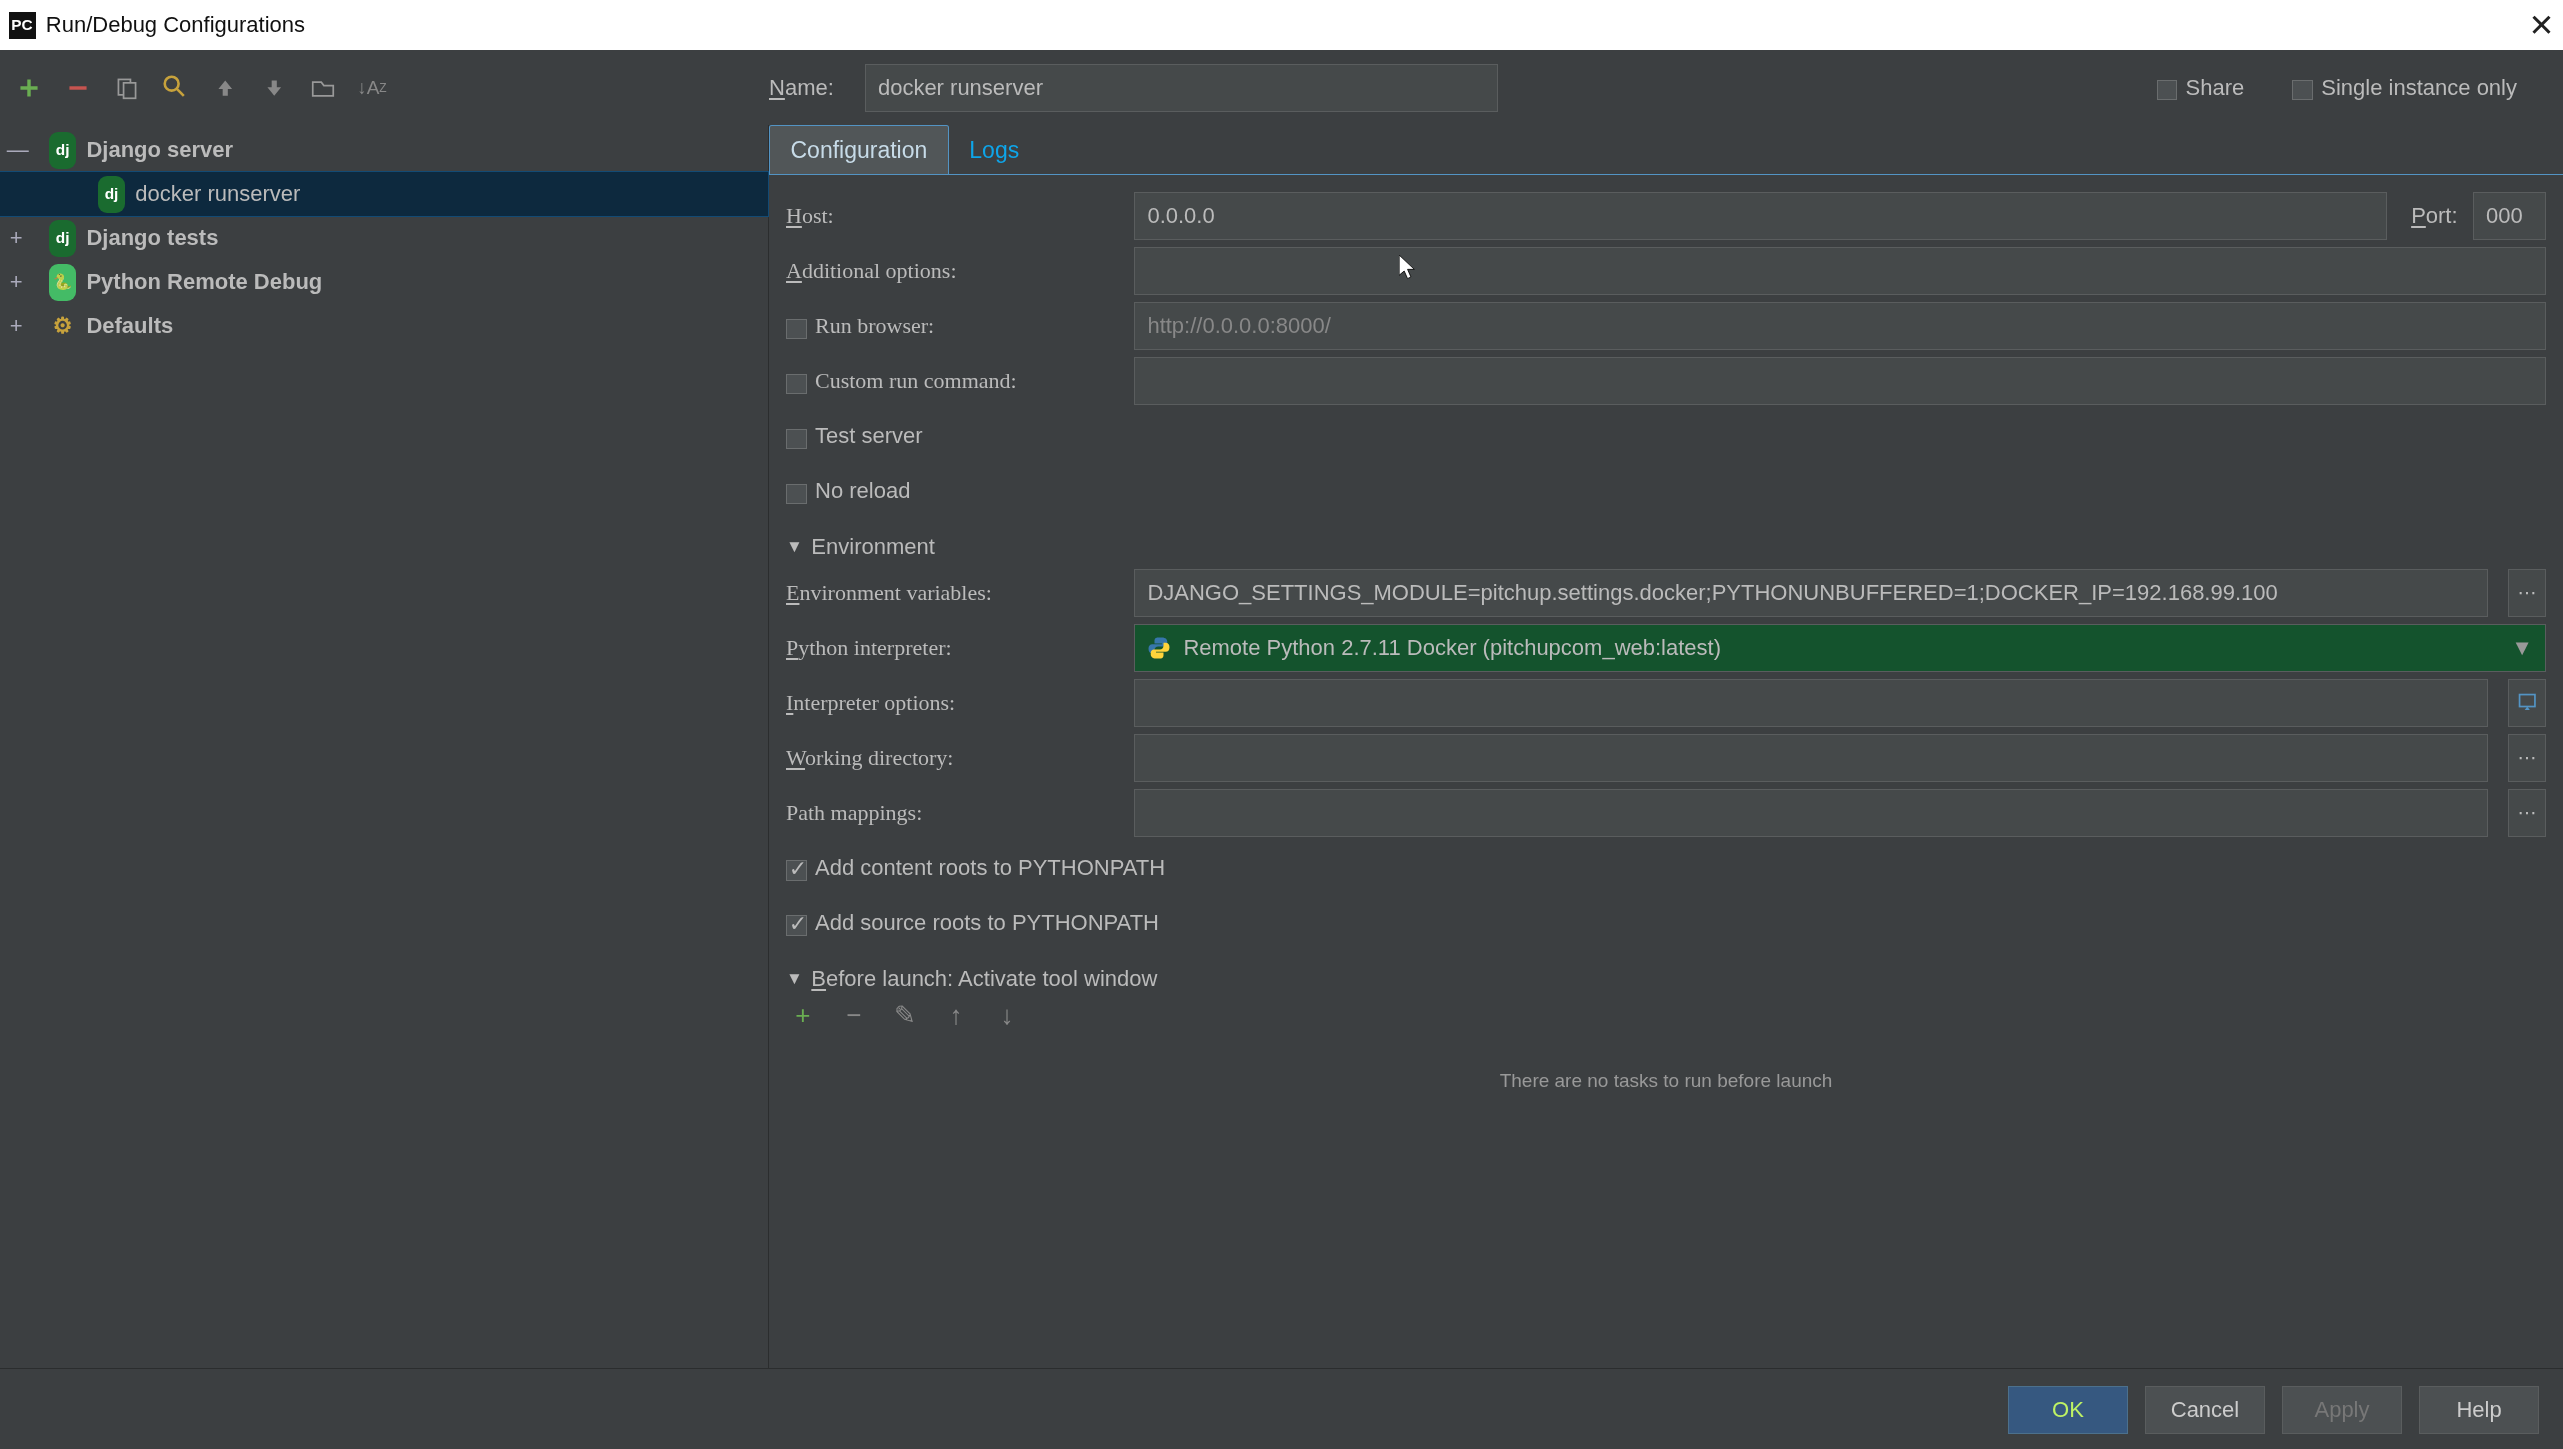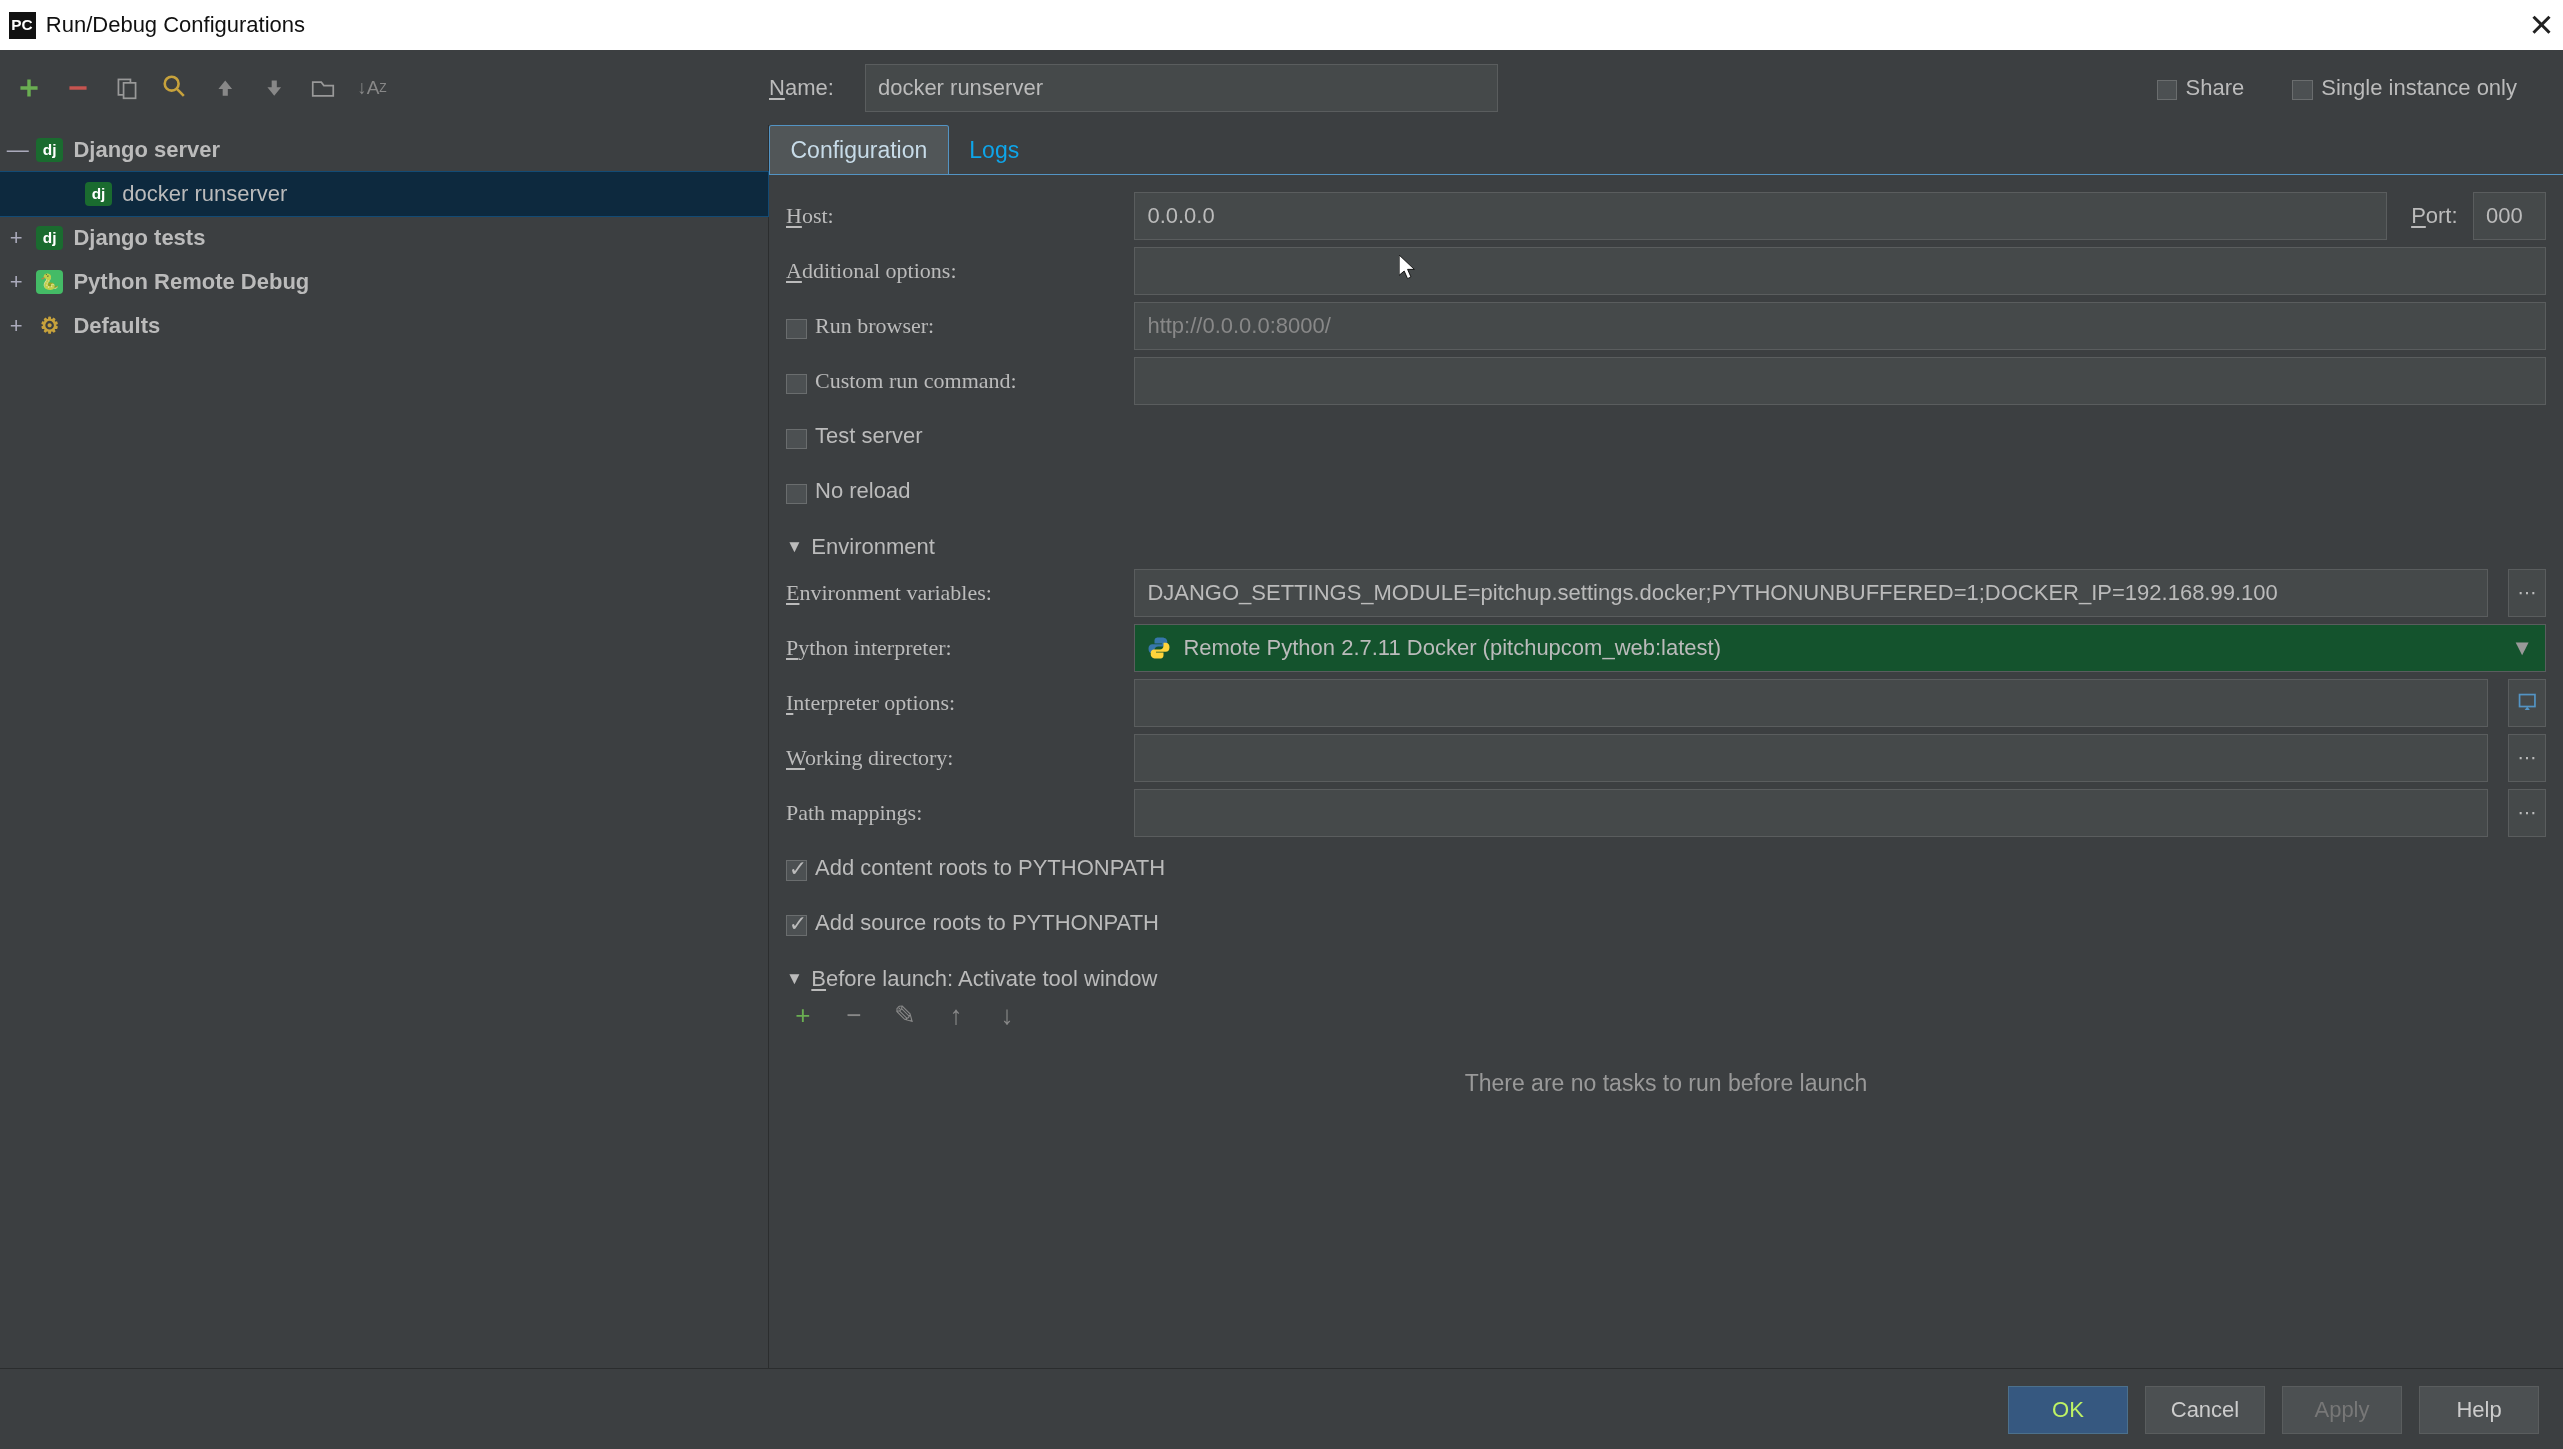--- a/index.html
+++ b/index.html
@@ -94,23 +94,23 @@
 .tree { padding-top: 3.4px; }
 .tree-row {
   display: flex; align-items: center;
   height: 44px;
   padding-left: 6.8px;
   gap: 10.3px;
 }
 .tree-row.selected { background: #0d293e; outline:0.9px solid #124a74; }
 .tree-row .expand { width:19px; text-align:center; color:#aab; }
 .tree-row .badge {
-  width:27px; height:24px; border-radius:4px;
+  width:27px; height:37px; border-radius:9px;
   display:flex; align-items:center; justify-content:center;
-  font-size:15.4px; font-weight:bold;
+  font-size:15.4px; font-weight:bold;margin-left:13px;
 }
 .badge.dj { background:#1a6b2f; color:#fff; }
 .badge.py { background:#4b6; color:#023; }
 .badge.gear { background:transparent; color:#c7a23c; font-size:22px; }
 .tree-row .lbl { font-weight:600; }
 .tree-row .lbl.normal { font-weight:400; color:#bbb; }
 .tree-row.indent { padding-left: 85px; }
 
 .right {
   flex:1;
@@ -177,21 +177,21 @@
   flex:1; height:48px; background:#14532d; border:0.9px solid #5a5d5e;
   display:flex; align-items:center; padding:0 12px; gap:12px;
 }
 .pyicon { width:24px; height:24px; }
 .pyinterp .dd { margin-left:auto; color:#999; }
 .blrow {
   display:flex; gap:24px; align-items:center; margin-top:10.3px; padding-left:3.4px;
 }
 .blbtn { width:27px; height:27px; display:flex; align-items:center; justify-content:center; font-size:26px; color:#888; }
 .blbtn.plus { color:#6aae52; }
-.notasks { text-align:center; color:#999; margin-top:41px; font-size:23px; }
+.notasks { text-align:center; color:#999; margin-top:41px; font-size:19px; }
 .footer {
   height:82px;
   display:flex;
   justify-content:flex-end;
   align-items:center;
   gap:17px;
   padding-right:24px;
   border-top:0.9px solid #2b2d2e;
 }
 .btn {

